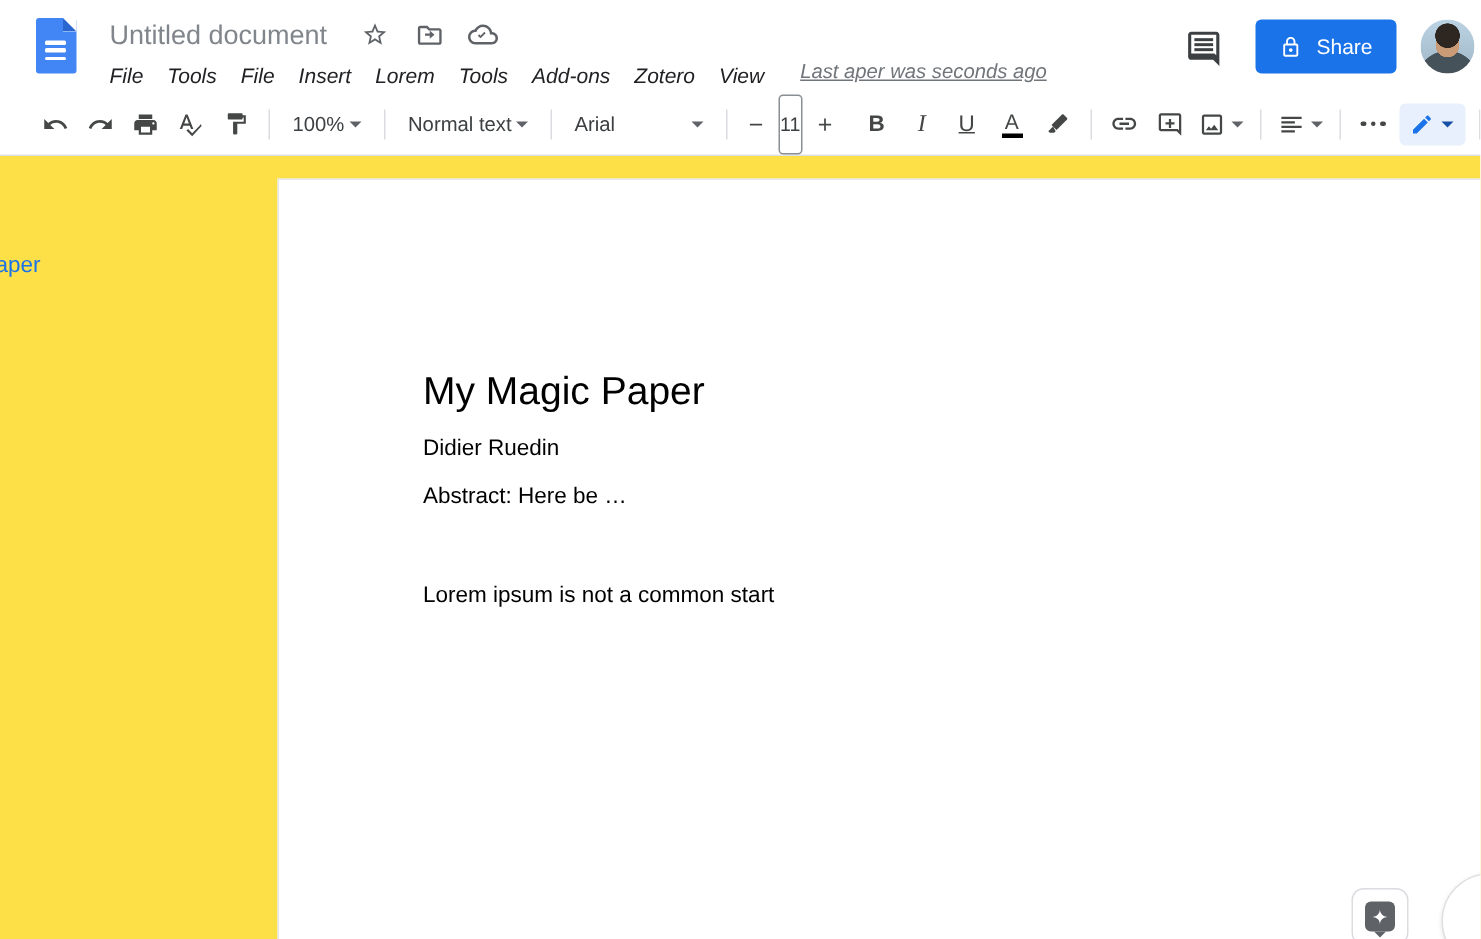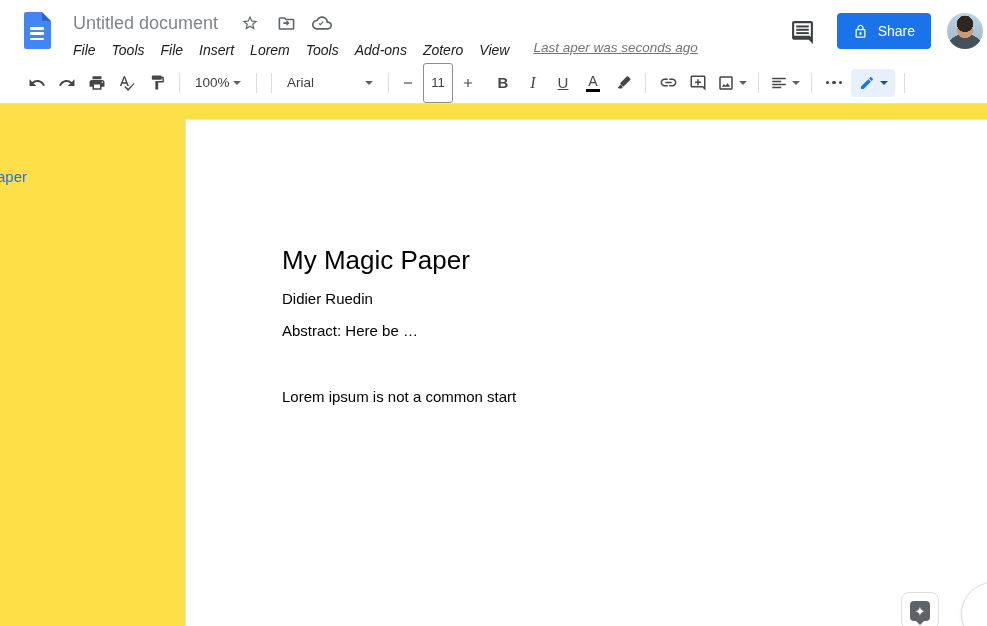--- a/index.html
+++ b/index.html
@@ -191,20 +191,24 @@
 
   <span class="sep"></span>
 
   <span class="dd dd-zoom">
     <span class="dd-label">100%</span>
     <span class="caret"></span>
   </span>
 
   <span class="sep"></span>
 
+  <span class="dd dd-styles">
+    <span class="dd-label">Normal text</span>
+    <span class="caret"></span>
+  </span>
 
   <span class="sep"></span>
 
   <span class="dd dd-font">
     <span class="dd-label">Arial</span>
     <span class="caret"></span>
   </span>
 
   <span class="sep"></span>
 

